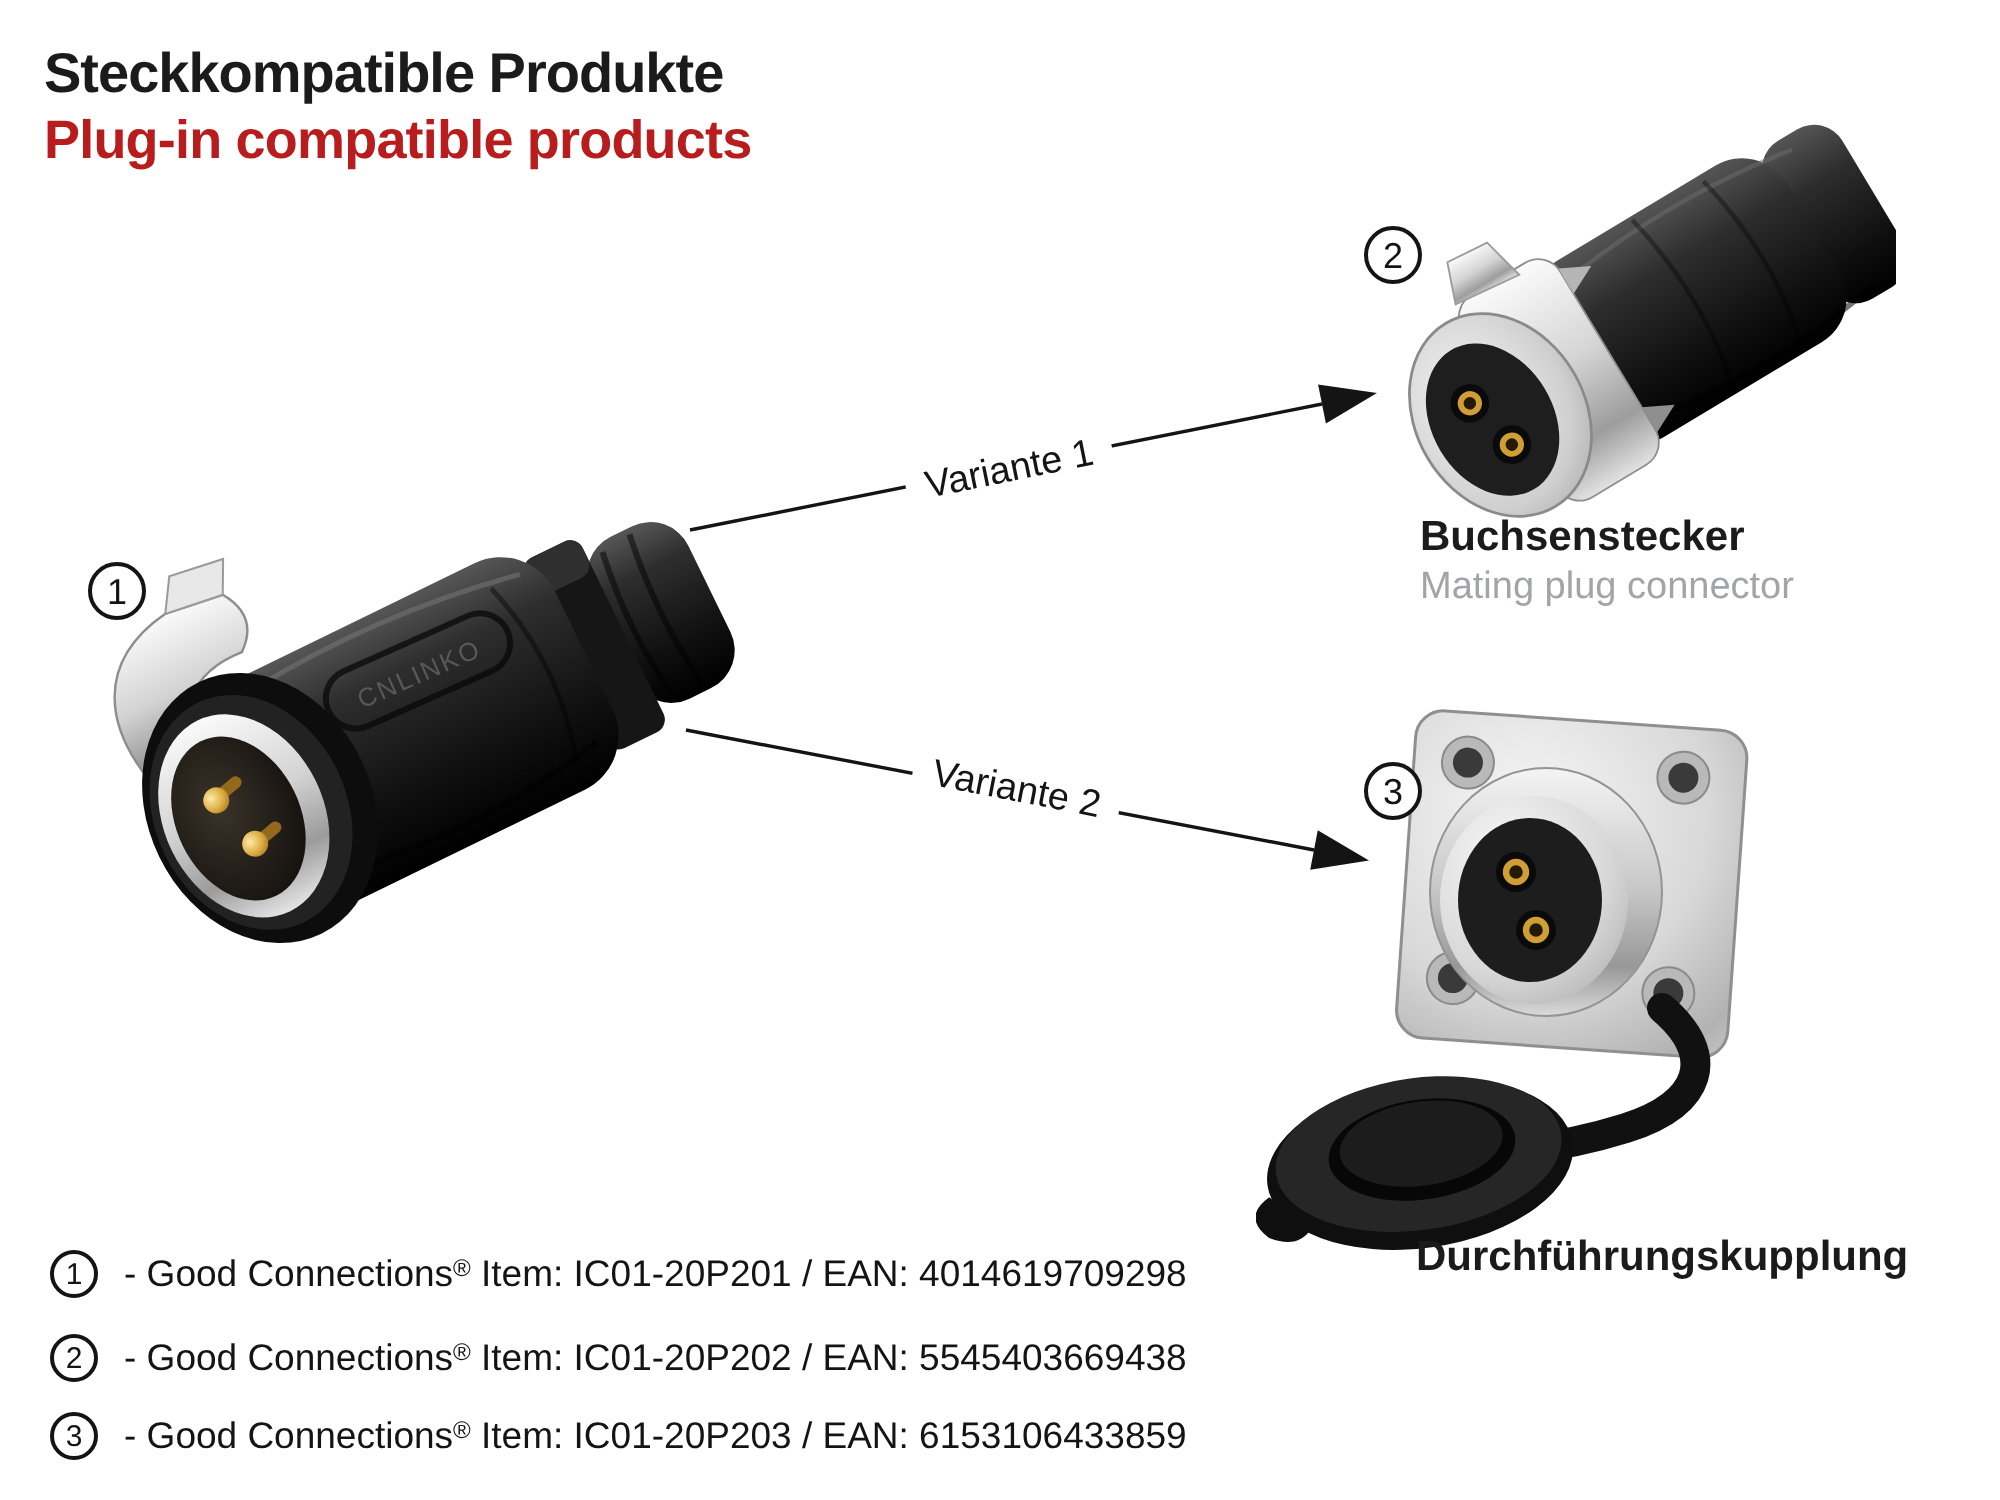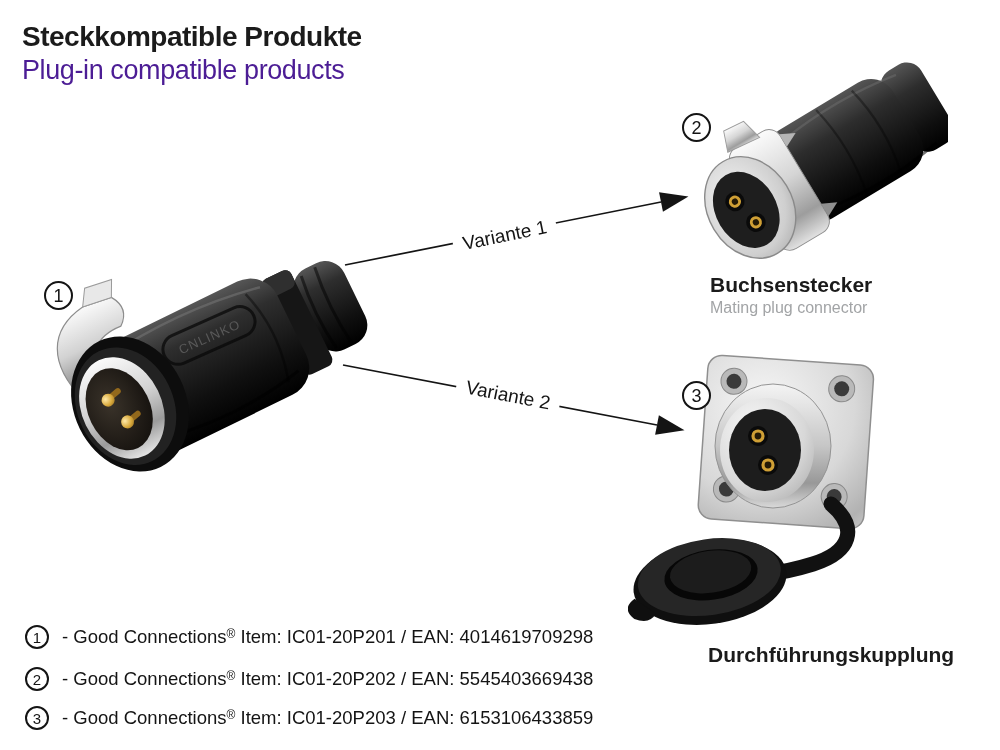--- a/index.html
+++ b/index.html
@@ -1,35 +1,35 @@
 <!DOCTYPE html>
 <html><head>
 <meta charset="utf-8">
 <style>
   * { margin:0; padding:0; box-sizing:border-box; }
   html,body { background:#ffffff; font-family:"Liberation Sans", sans-serif; }
   #canvas { position:relative; width:1000px; height:750px; background:#ffffff; overflow:hidden; }
   .abs { position:absolute; }
 
   .title { font-size:28px; font-weight:700; color:#1b1b1b; letter-spacing:-0.5px; line-height:1.15; }
-  .subtitle { font-size:27px; font-weight:400; color:#4c1d95; letter-spacing:-0.4px; line-height:1.15; margin-top:2px; }
+  .subtitle { font-size:27px; font-weight:700; color:#b91c1c; letter-spacing:-0.4px; line-height:1.15; margin-top:2px; }
 
   .badge {
     position:absolute; width:29px; height:29px; border:2.2px solid #141414; border-radius:50%;
     background:#ffffff; display:flex; align-items:center; justify-content:center;
     font-size:18px; color:#141414; line-height:1;
   }
 
   .variant-label {
     position:absolute; background:#ffffff; padding:2px 10px; font-size:19px; color:#141414;
     white-space:nowrap; line-height:1.1;
   }
 
   .prod-name { font-size:21px; font-weight:700; color:#1b1b1b; line-height:1.22; }
-  .prod-sub  { font-size:16px; font-weight:400; color:#a2a4a6; line-height:1.22; }
+  .prod-sub  { font-size:19px; font-weight:400; color:#a2a4a6; line-height:1.22; }
 
   .list-row { position:absolute; display:flex; align-items:center; gap:13px; height:26px; }
   .list-badge {
     flex:0 0 auto; width:24px; height:24px; border:2px solid #141414; border-radius:50%;
     background:#ffffff; display:flex; align-items:center; justify-content:center;
     font-size:15px; color:#141414; line-height:1;
   }
   .list-text { font-size:18.5px; color:#141414; white-space:nowrap;text-align:center; }
   .list-text .reg { font-size:12px; vertical-align:5px; }
 
@@ -210,25 +210,25 @@
     </g>
   </svg>
 
   <div class="variant-label" style="left:505px; top:236px; transform:translate(-50%,-50%) rotate(-11.5deg);">Variante 1</div>
   <div class="variant-label" style="left:508px; top:396px; transform:translate(-50%,-50%) rotate(11deg);">Variante 2</div>
 
   <div class="badge" style="left:44px; top:281px;">1</div>
   <div class="badge" style="left:682px; top:113px;">2</div>
   <div class="badge" style="left:682px; top:381px;">3</div>
 
-  <div class="abs" style="left:710px; top:272px;">
+  <div class="abs" style="left:710px; top:256px;">
     <div class="prod-name">Buchsenstecker</div>
     <div class="prod-sub">Mating plug connector</div>
   </div>
-  <div class="abs" style="left:708px; top:616px;margin-top:26px;">
+  <div class="abs" style="left:708px; top:616px;">
     <div class="prod-name">Durchführungskupplung</div>
   </div>
 
   <div class="list-row" style="left:25px; top:624px;">
     <div class="list-badge">1</div>
     <div class="list-text"><span>- Good Connections</span><span class="reg">®</span><span> Item: IC01-20P201 / EAN: 4014619709298</span></div>
   </div>
   <div class="list-row" style="left:25px; top:666px;">
     <div class="list-badge">2</div>
     <div class="list-text"><span>- Good Connections</span><span class="reg">®</span><span> Item: IC01-20P202 / EAN: 5545403669438</span></div>

